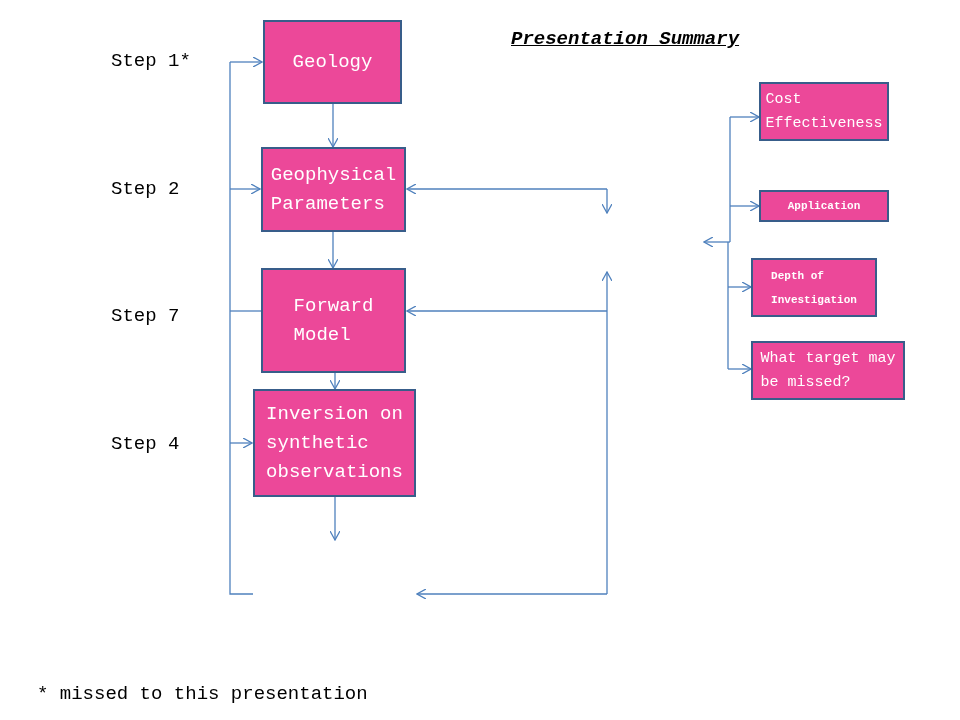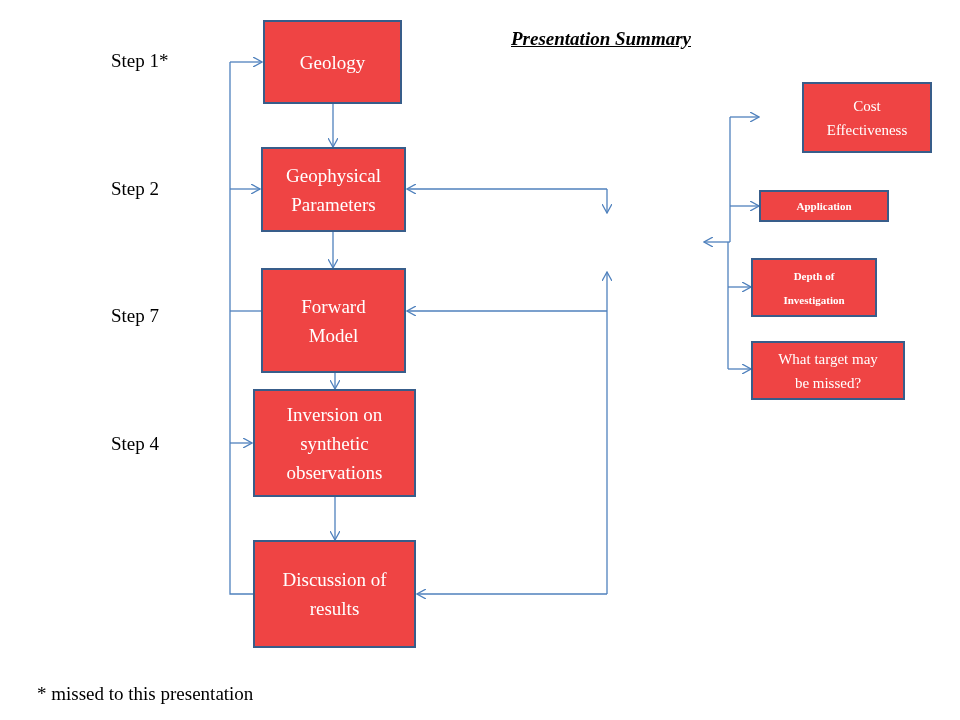--- a/index.html
+++ b/index.html
@@ -1,18 +1,18 @@
 <!DOCTYPE html>
 <html><head>
 <meta charset="utf-8">
 <style>
   html, body { margin: 0; padding: 0; background: #ffffff; }
-  #canvas { position: relative; width: 960px; height: 720px; overflow: hidden; background: #fff; font-family: Liberation Serif, serif; }
+  #canvas { position: relative; width: 960px; height: 720px; overflow: hidden; background: #fff; font-family: Liberation Mono, monospace; }
   svg#wires { position: absolute; left: 0; top: 0; }
-  .box { position: absolute; box-sizing: border-box; background: #ef4444; border: 2px solid #385d8a; color: #fff; display: flex; align-items: center; justify-content: center; text-align: center; white-space: pre-line; font-size: 19px; line-height: 29px; }
+  .box { position: absolute; box-sizing: border-box; background: #ec4899; border: 2px solid #385d8a; color: #fff; display: flex; align-items: center; justify-content: center; white-space: pre-line; font-size: 19px; line-height: 29px; }
   .rbox { font-size: 15px; line-height: 24px; }
   .bold { font-weight: bold; font-size: 11px; }
   .survey { position: absolute; box-sizing: border-box; left: 511px; top: 214px; width: 192px; height: 57px; border: 3px solid #000; background: linear-gradient(to right, #00a550 0%, #b9c7e3 50%, #ff0000 100%); color: #fff; display: flex; align-items: center; justify-content: center; font-size: 19px; }
   .step { position: absolute; font-size: 19px; color: #000; }
   .title { position: absolute; left: 511px; top: 28px; font-size: 19px; font-weight: bold; font-style: italic; text-decoration: underline; color: #000; }
   .foot { position: absolute; left: 37px; top: 683px; font-size: 19px; color: #000; }
 </style>
 </head>
 <body>
 
@@ -60,25 +60,23 @@
   <div class="step" style="left:111px;top:433px">Step 4</div>
 
   <div class="box" style="left:263px;top:20px;width:139px;height:84px">Geology</div>
   <div class="box" style="left:261px;top:147px;width:145px;height:85px">Geophysical
 Parameters</div>
   <div class="box" style="left:261px;top:268px;width:145px;height:105px">Forward
 Model</div>
   <div class="box" style="left:253px;top:389px;width:163px;height:108px">Inversion on
 synthetic
 observations</div>
-  <div class="box" style="left:253px;top:540px;width:163px;height:108px">Discussion of
-results</div>
 
 
-  <div class="box rbox" style="left:802px;top:82px;width:130px;height:71px">Cost
+  <div class="box rbox" style="left:759px;top:82px;width:130px;height:59px">Cost
 Effectiveness</div>
   <div class="box rbox bold" style="left:759px;top:190px;width:130px;height:32px">Application</div>
   <div class="box rbox bold" style="left:751px;top:258px;width:126px;height:59px">Depth of
 Investigation</div>
   <div class="box rbox" style="left:751px;top:341px;width:154px;height:59px">What target may
 be missed?</div>
 
   <div class="foot">* missed to this presentation</div>
 </div>
 

